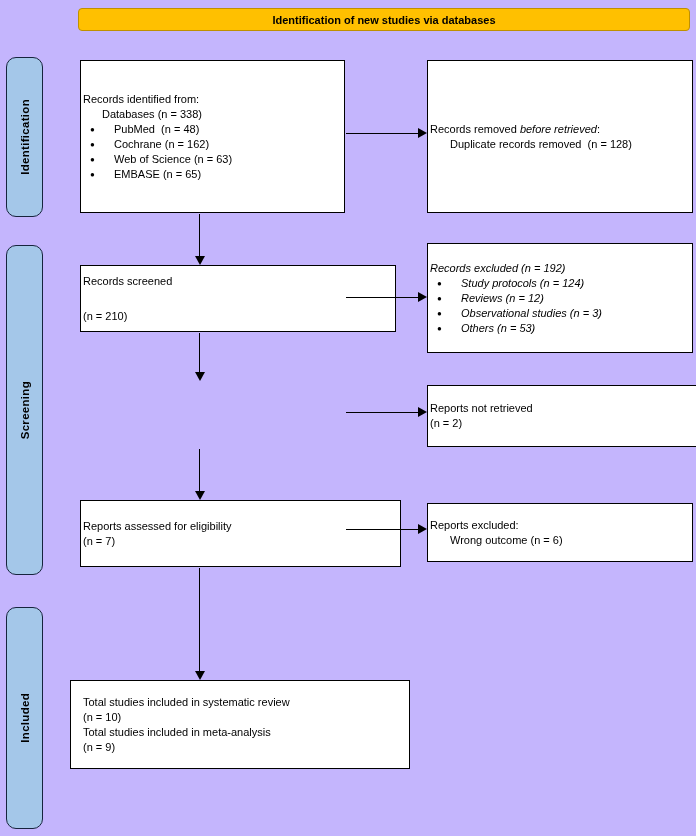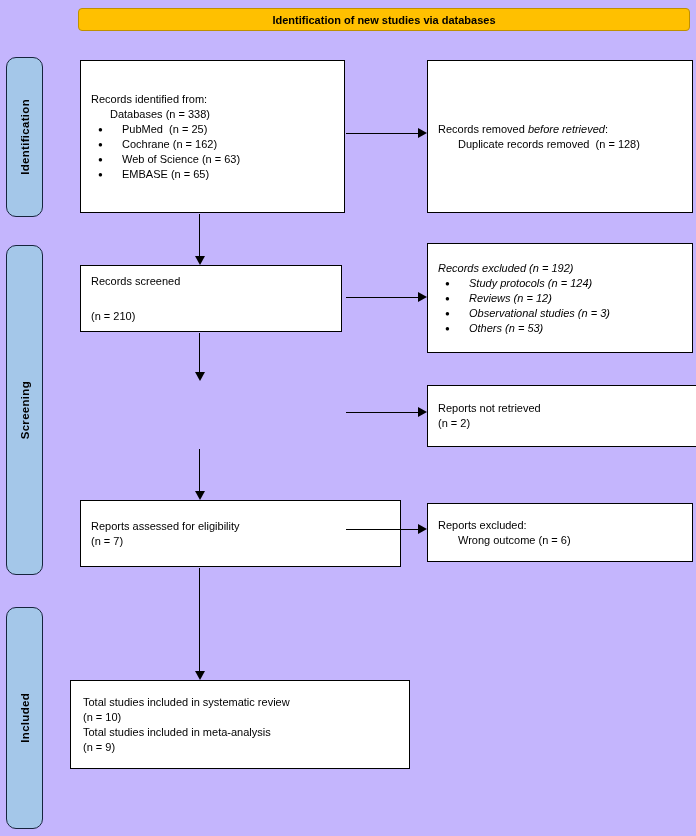--- a/index.html
+++ b/index.html
@@ -54,26 +54,26 @@
   
   .box {
     position: absolute;
     background: #ffffff;
     border: 1.5px solid #000000;
     font-size: 11px;
     line-height: 15px;
     display: flex;
     flex-direction: column;
     justify-content: center;
-    padding-left: 10px;
+    padding-left: 2px;
     padding-right: 6px;
   }
   .box-a { left: 80px;  top: 60px;  width: 265px; height: 153px; }
   .box-b { left: 427px; top: 60px;  width: 266px; height: 153px; }
-  .box-c { left: 80px;  top: 265px; width: 262px; height: 67px; gap: 20px; }
+  .box-c { left: 80px;  top: 265px; width: 316px; height: 67px; gap: 20px; }
   .box-d { left: 427px; top: 243px; width: 266px; height: 110px; justify-content: flex-start; padding-top: 17px; font-style: italic; }
   .box-e { left: 80px;  top: 381px; width: 265px; height: 67px; }
   .box-f { left: 427px; top: 385px; width: 292px; height: 62px; }
   .box-g { left: 80px;  top: 500px; width: 321px; height: 67px; }
   .box-h { left: 427px; top: 503px; width: 266px; height: 59px; }
   .box-i { left: 70px;  top: 680px; width: 340px; height: 89px; padding-left: 12px; justify-content: center; }
 
   .line { white-space: pre-wrap; }
   .indent-1 { padding-left: 19px; }
   .indent-2 { padding-left: 20px; }
@@ -123,21 +123,21 @@
   </div>
   <div class="stage stage-included">
     <span class="stage-label">Included</span>
   </div>
 
   <div class="box box-a">
     <div class="line">Records identified from:</div>
     <div class="line indent-1">Databases (n = 338)</div>
     <div class="bullet-row">
       <span class="bullet-glyph">●</span>
-      <span class="bullet-text">PubMed  (n = 25)</span>
+      <span class="bullet-text">PubMed  (n = 48)</span>
     </div>
     <div class="bullet-row">
       <span class="bullet-glyph">●</span>
       <span class="bullet-text">Cochrane (n = 162)</span>
     </div>
     <div class="bullet-row">
       <span class="bullet-glyph">●</span>
       <span class="bullet-text">Web of Science (n = 63)</span>
     </div>
     <div class="bullet-row">

